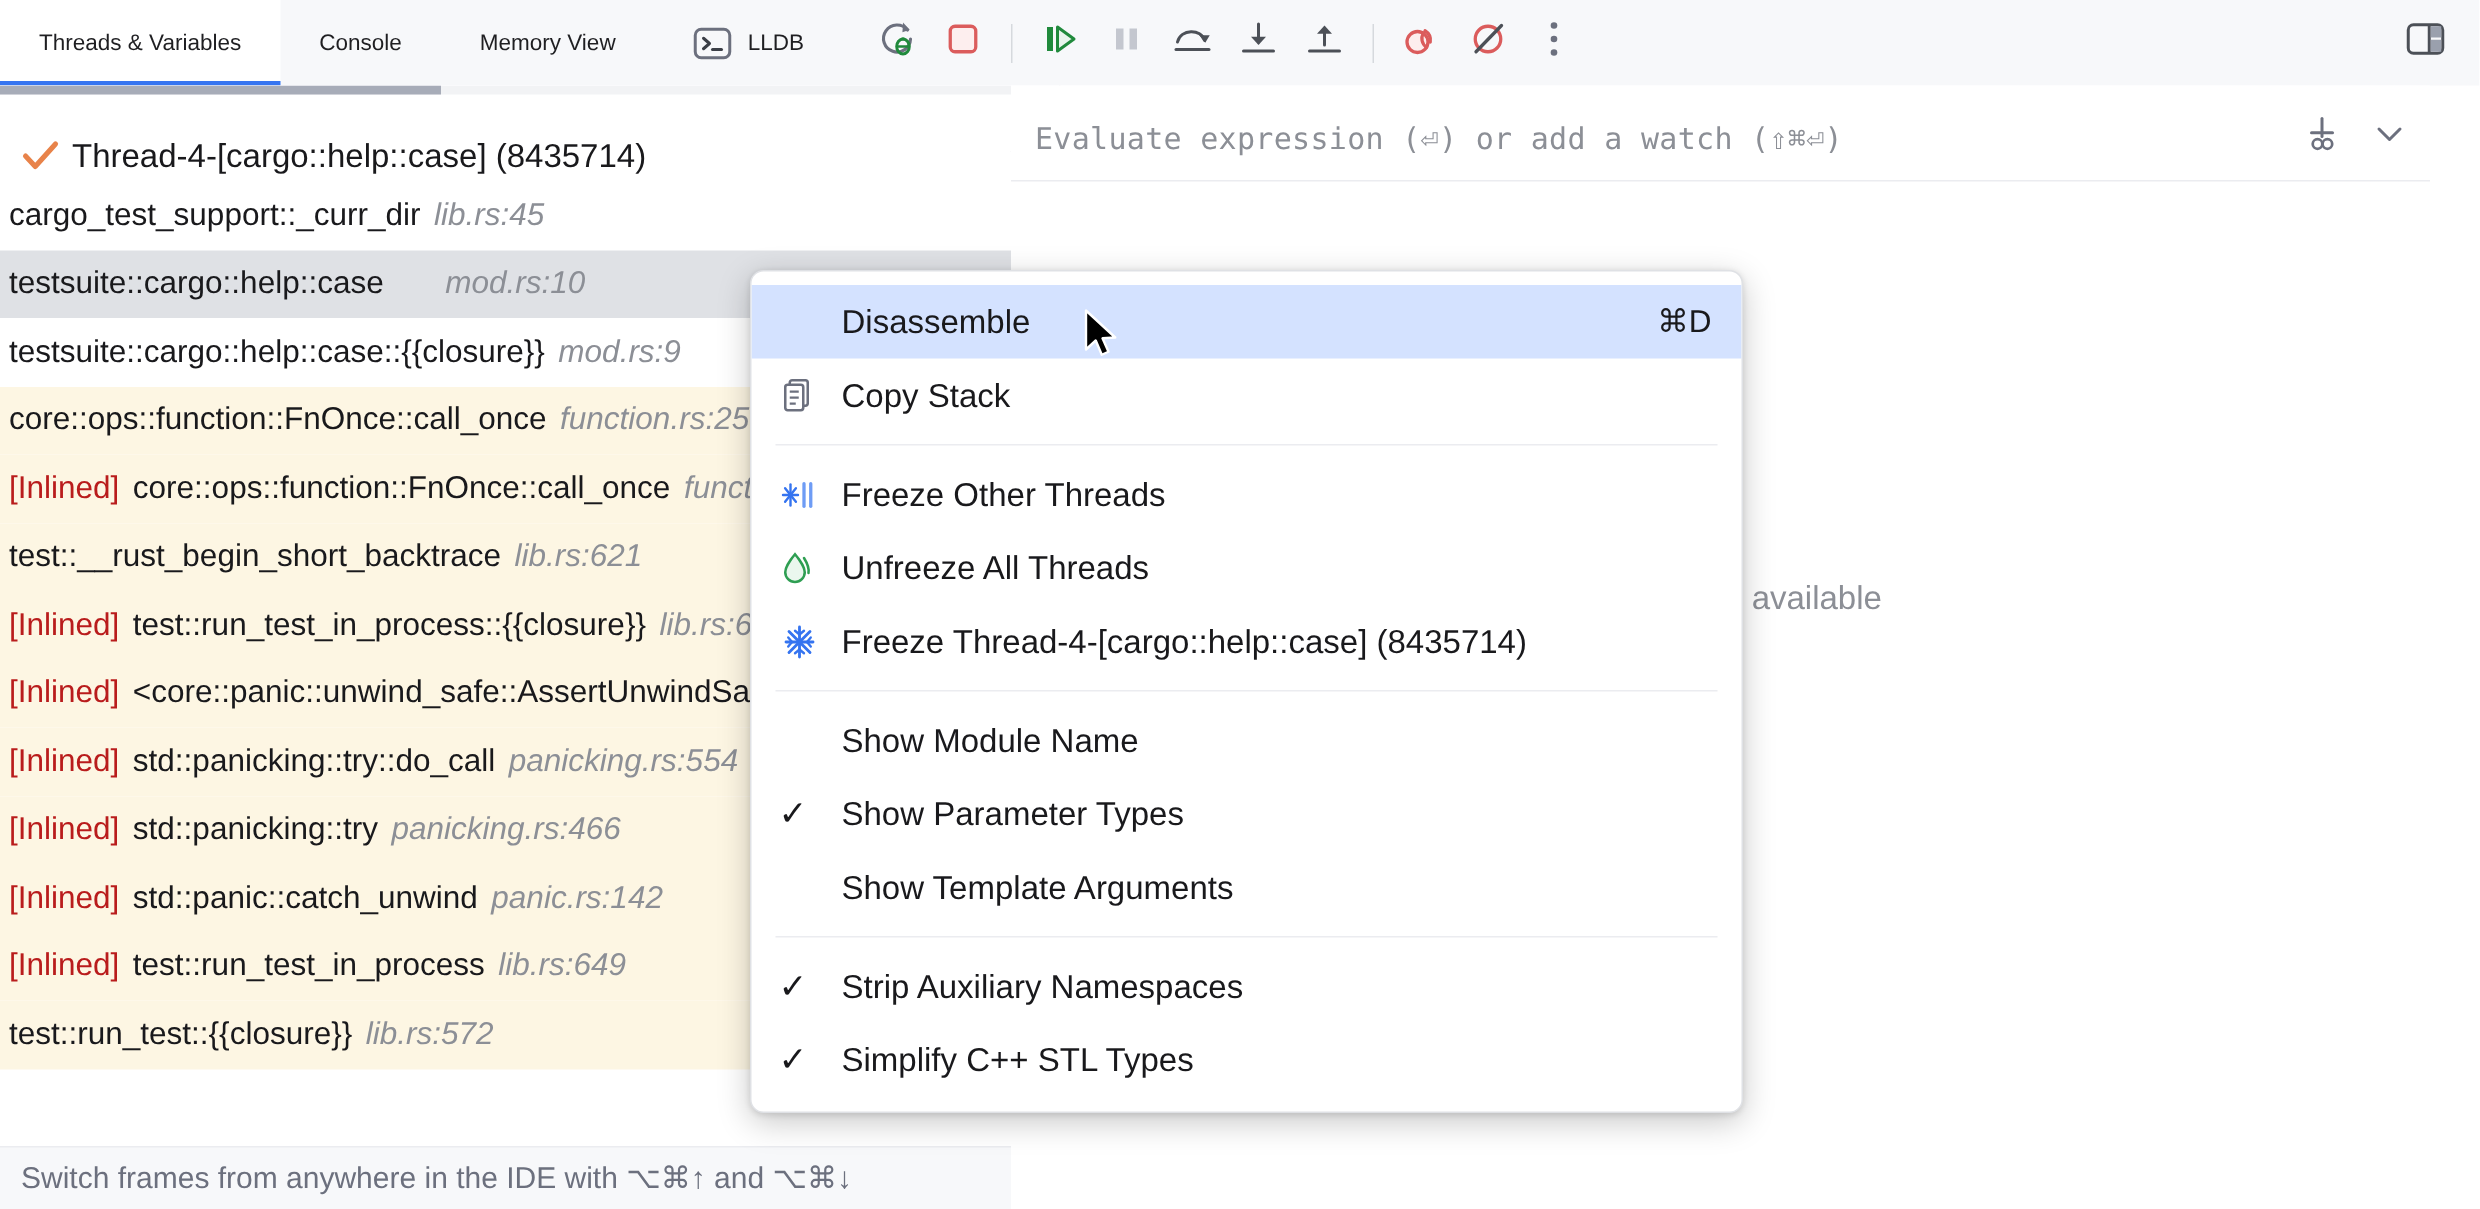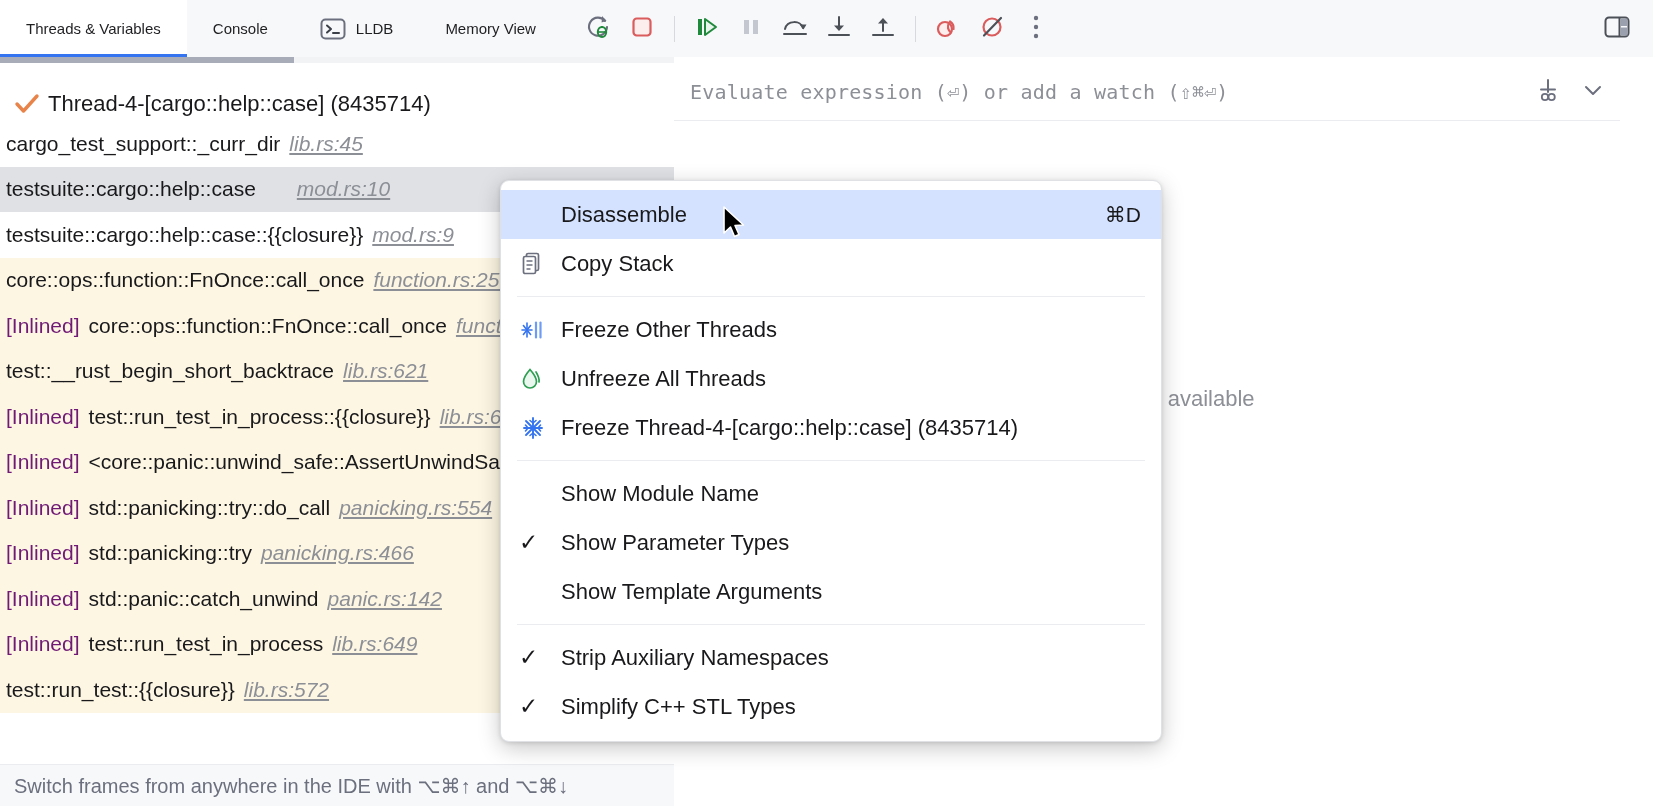--- a/index.html
+++ b/index.html
@@ -59,22 +59,22 @@
     position:absolute; left:0; top:64px; width:707px; height:668px;
     overflow:hidden; background:#ffffff;
   }
   .frame-row {
     height:45.5px; display:flex; align-items:center;
     padding-left:6px; font-size:21px; color:#19191C;
     white-space:nowrap; cursor:default;
   }
   .frame-row.lib { background:#FDF6E3; }
   .frame-row.selected { background:#DFE1E5;gap:32px; }
-  .frame-row .inlined { color:#701a75; margin-right:9px; }
-  .frame-row .loc { color:#8C8F96; font-style:italic; margin-left:9px;text-decoration:underline; }
+  .frame-row .inlined { color:#b91c1c; margin-right:9px; }
+  .frame-row .loc { color:#8C8F96; font-style:italic; margin-left:9px; }
 
   .hint-bar {
     position:absolute; left:0; bottom:0; width:707px; height:42px;
     background:#F7F8FA; border-top:1px solid #EBECF0;
     display:flex; align-items:center; padding:0 10px 0 14px;
     font-size:20px; color:#6C707E; white-space:nowrap;
   }
   .hint-close { margin-left:auto; font-size:22px; color:#6C707E; cursor:default; padding:0 6px; }
 
   
@@ -131,31 +131,31 @@
   <div class="topbar">
 
     <div class="tabs">
       <div class="tab active">
         <span>Threads &amp; Variables</span>
       </div>
       <div class="tab">
         <span>Console</span>
       </div>
       <div class="tab">
+        <span>Memory View</span>
+      </div>
+      <div class="tab">
         <span class="tabicon">
           <svg width="26" height="24" viewBox="0 0 26 24">
             <rect x="1.5" y="2.5" width="23" height="19" rx="4" fill="none" stroke="#6C707E" stroke-width="2"></rect>
             <path d="M7 8.5 L11 12 L7 15.5" fill="none" stroke="#3B3F47" stroke-width="2" stroke-linecap="round" stroke-linejoin="round"></path>
             <line x1="13" y1="16" x2="19" y2="16" stroke="#3B3F47" stroke-width="2" stroke-linecap="round"></line>
           </svg>
         </span>
         <span>LLDB</span>
-      </div>
-      <div class="tab">
-        <span>Memory View</span>
       </div>
     </div>
 
     <div class="toolicons">
 
       <div class="tbtn">
         <span>
           <svg width="30" height="30" viewBox="0 0 30 30">
             <path d="M22 9 A9 9 0 1 0 24 15" fill="none" stroke="#6C707E" stroke-width="2.1" stroke-linecap="round"></path>
             <path d="M19 4 L23.5 8.8 L18.6 10.5 Z" fill="#6C707E"></path>

